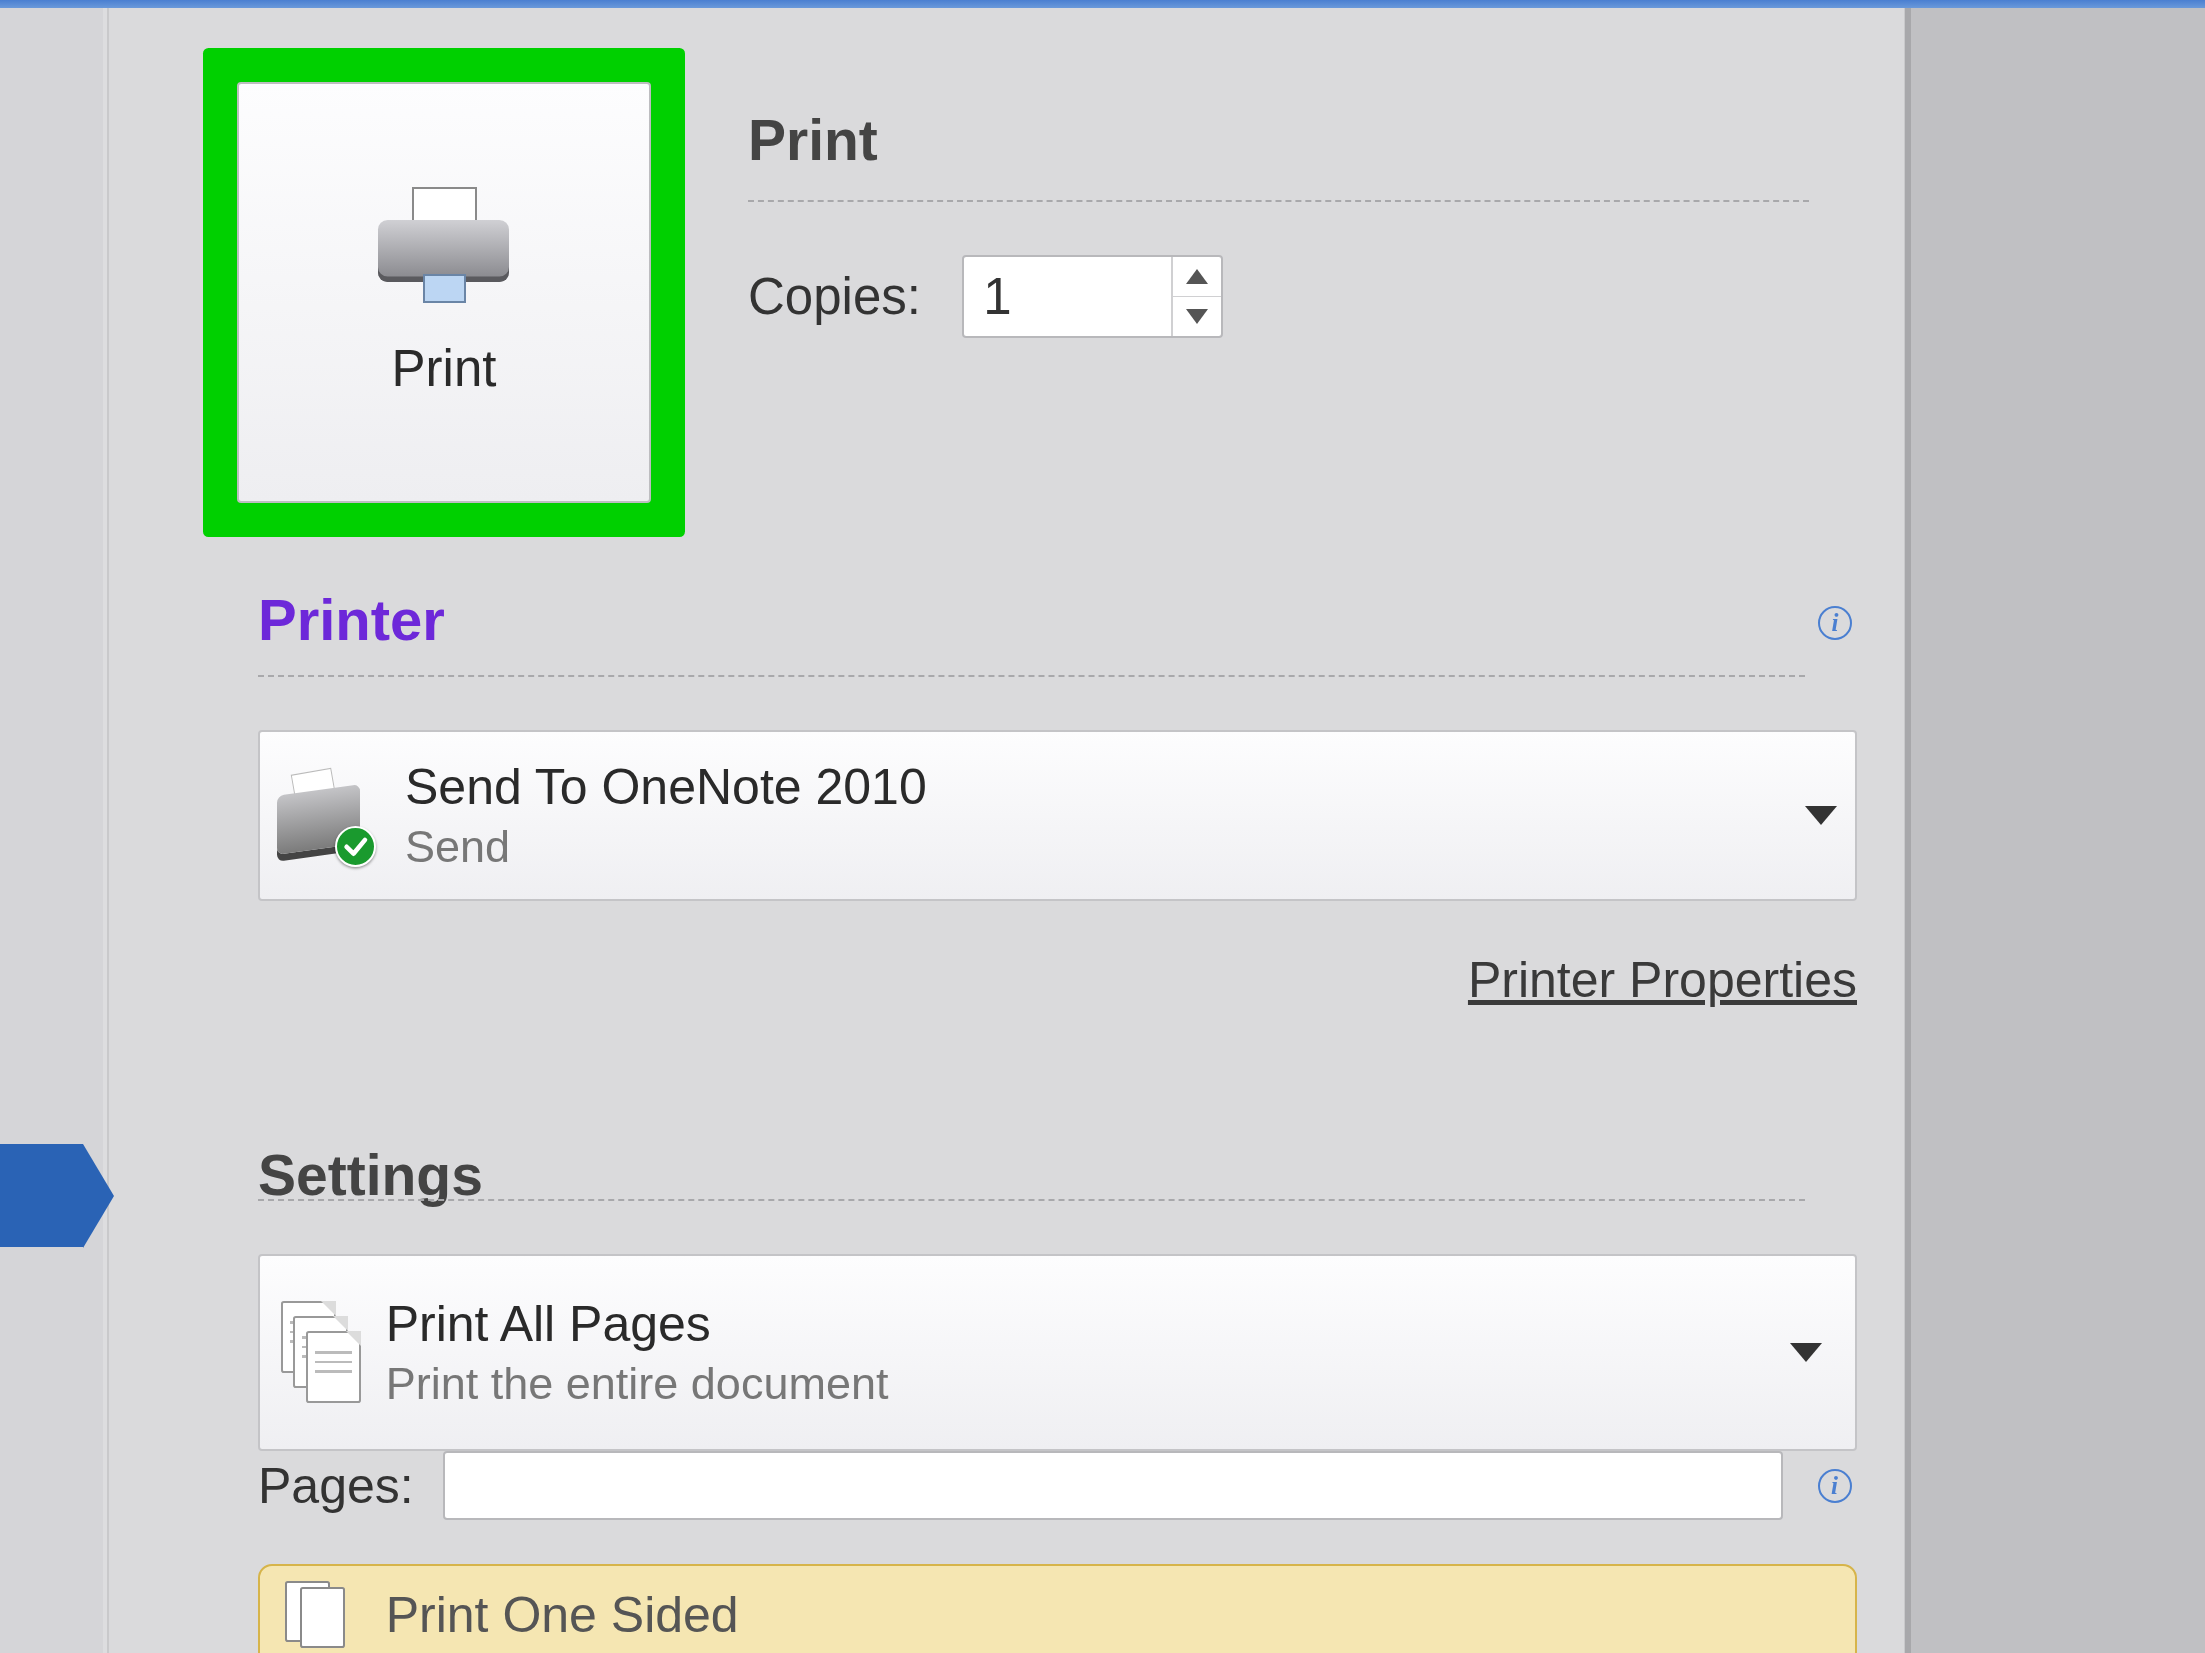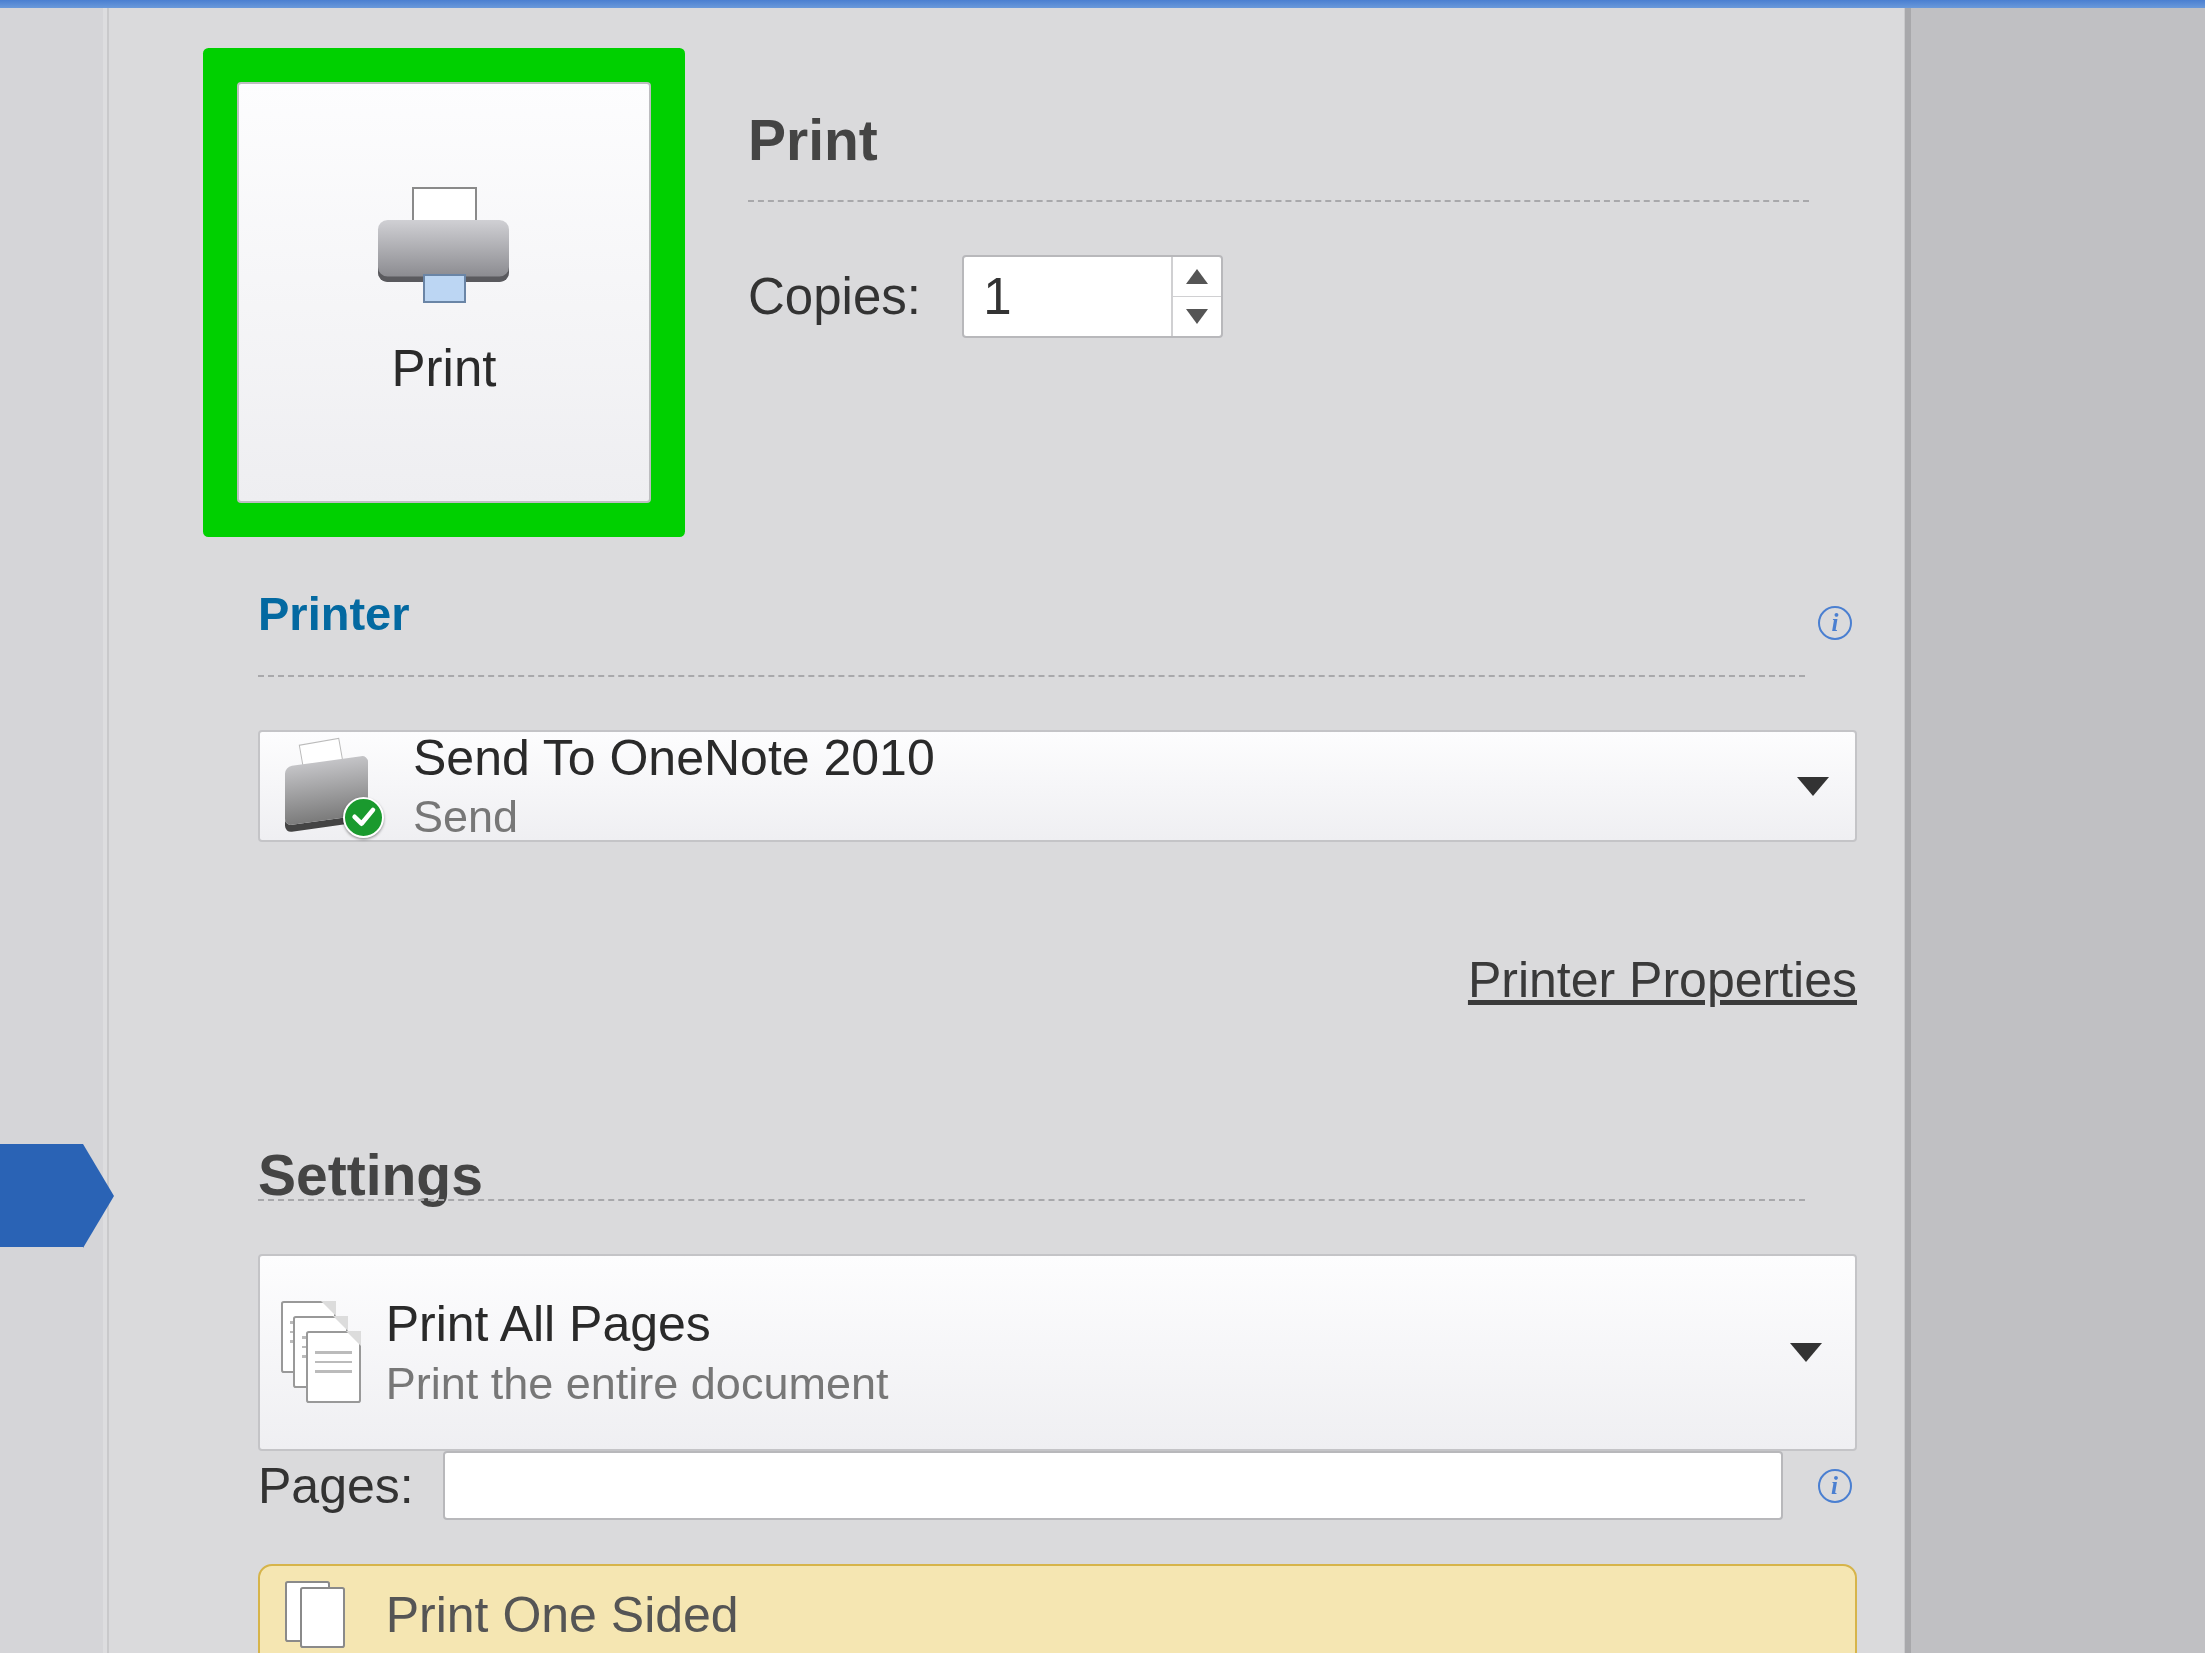--- a/index.html
+++ b/index.html
@@ -141,41 +141,41 @@
     width: 0; height: 0;
     border-left: 11px solid transparent;
     border-right: 11px solid transparent;
     border-top: 15px solid #555;
   }
 
   
   .printer-header {
     position: absolute; left: 258px; top: 586px;
   }
-  .printer-header .h { font-size: 47px; font-weight: 600; color: #0369a1; }
+  .printer-header .h { font-size: 58px; font-weight: 600; color: #6d28d9; }
   .sep-printer { position: absolute; left: 258px; top: 675px; width: 1547px; }
 
   .info-icon {
     width: 34px; height: 34px; border: 2.8px solid #4a7fd1; border-radius: 50%;
     display: flex; align-items: center; justify-content: center;
     color: #4a7fd1; font-style: italic; font-family: Georgia, serif;
     font-size: 25px; font-weight: bold;
     background: transparent;
     cursor: pointer;
   }
   .info-printer { position: absolute; left: 1818px; top: 606px; }
 
   .printer-dropdown {
     position: absolute; left: 258px; top: 730px;
-    width: 1599px; height: 112px;
+    width: 1599px; height: 171px;
     background: linear-gradient(#fdfdfe, #efeff2);
     border: 2.8px solid #c4c4c7;
     border-radius: 4.1px;
     display: flex; align-items: center;
-    padding: 0 14px;
+    padding: 0 6px;
     gap: 22px;
     cursor: pointer;
   }
   .printer-icon {
     width: 117px; height: 103px; position: relative;
   }
   .printer-icon .body {
     position: absolute; left: 11px; top: 26px; width: 83px; height: 59px;
     background: linear-gradient(#c4c4c7, #7b7b7b);
     border-radius: 6.9px;

